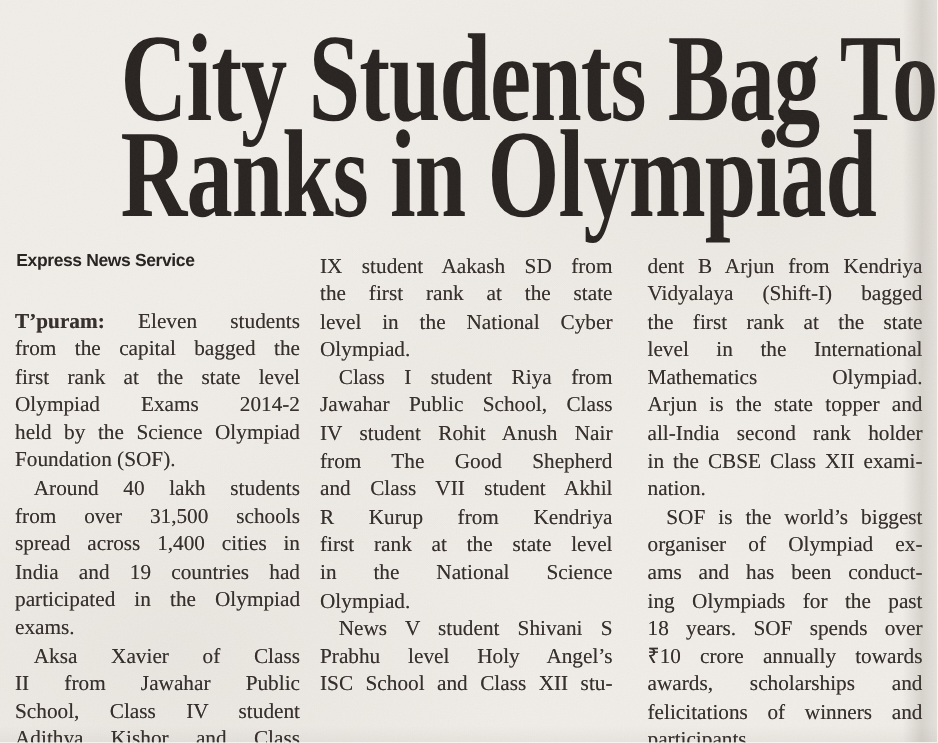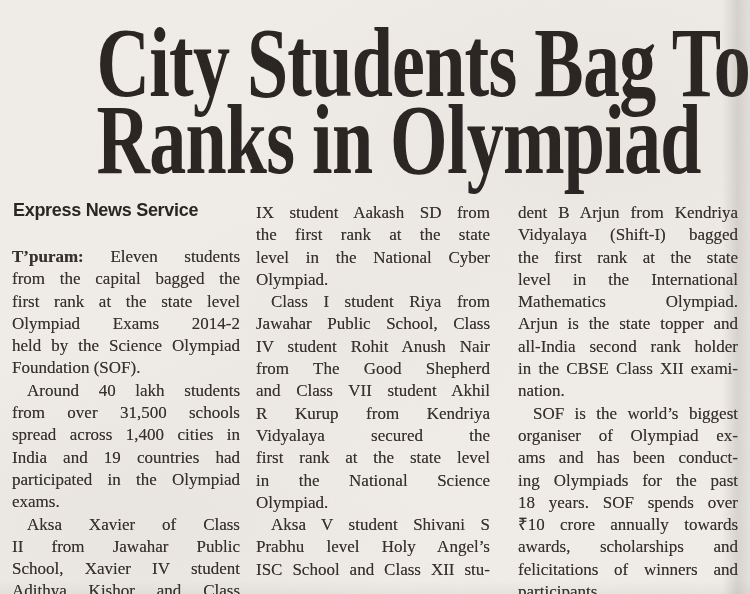--- a/index.html
+++ b/index.html
@@ -28,21 +28,21 @@
     letter-spacing: -1px;
     text-align: center;
     white-space: nowrap;
     transform: scaleX(0.74);
   }
   .byline {
     position: absolute;
     left: 13px; top: 200px;
     font-family: "Liberation Sans", sans-serif;
     font-weight: 700;
-    font-size: 18px;
+    font-size: 14px;
     letter-spacing: -0.3px;
     color: #262220;
   }
   .col {
     position: absolute;
     font-size: 17px;
     line-height: 22.3px;
     color: #342d2a;
     text-shadow: 0 0 0.5px rgba(52,45,42,0.55);
   }
@@ -102,45 +102,44 @@
         <div class="line indent">Around 40 lakh students</div>
         <div class="line">from over 31,500 schools</div>
         <div class="line">spread across 1,400 cities in</div>
         <div class="line">India and 19 countries had</div>
         <div class="line">participated in the Olympiad</div>
         <div class="line end">exams.</div>
       </div>
       <div class="para">
         <div class="line indent">Aksa Xavier of Class</div>
         <div class="line">II from Jawahar Public</div>
-        <div class="line">School, Xavier IV student</div>
+        <div class="line">School, Class IV student</div>
         <div class="line">Adithya Kishor and Class</div>
       </div>
     </div>
   <div class="col col-2">
       <div class="para">
         <div class="line">IX student Aakash SD from</div>
         <div class="line">the first rank at the state</div>
         <div class="line">level in the National Cyber</div>
         <div class="line end">Olympiad.</div>
       </div>
       <div class="para">
         <div class="line indent">Class I student Riya from</div>
         <div class="line">Jawahar Public School, Class</div>
         <div class="line">IV student Rohit Anush Nair</div>
         <div class="line">from The Good Shepherd</div>
         <div class="line">and Class VII student Akhil</div>
         <div class="line">R Kurup from Kendriya</div>
-        <div class="line">Vidyalaya secured the</div>
         <div class="line">first rank at the state level</div>
         <div class="line">in the National Science</div>
         <div class="line end">Olympiad.</div>
       </div>
       <div class="para">
-        <div class="line indent">Aksa V student Shivani S</div>
+        <div class="line indent">News V student Shivani S</div>
         <div class="line">Prabhu level Holy Angel’s</div>
         <div class="line">ISC School and Class XII stu-</div>
       </div>
     </div>
   <div class="col col-3">
       <div class="para">
         <div class="line">dent B Arjun from Kendriya</div>
         <div class="line">Vidyalaya (Shift-I) bagged</div>
         <div class="line">the first rank at the state</div>
         <div class="line">level in the International</div>

